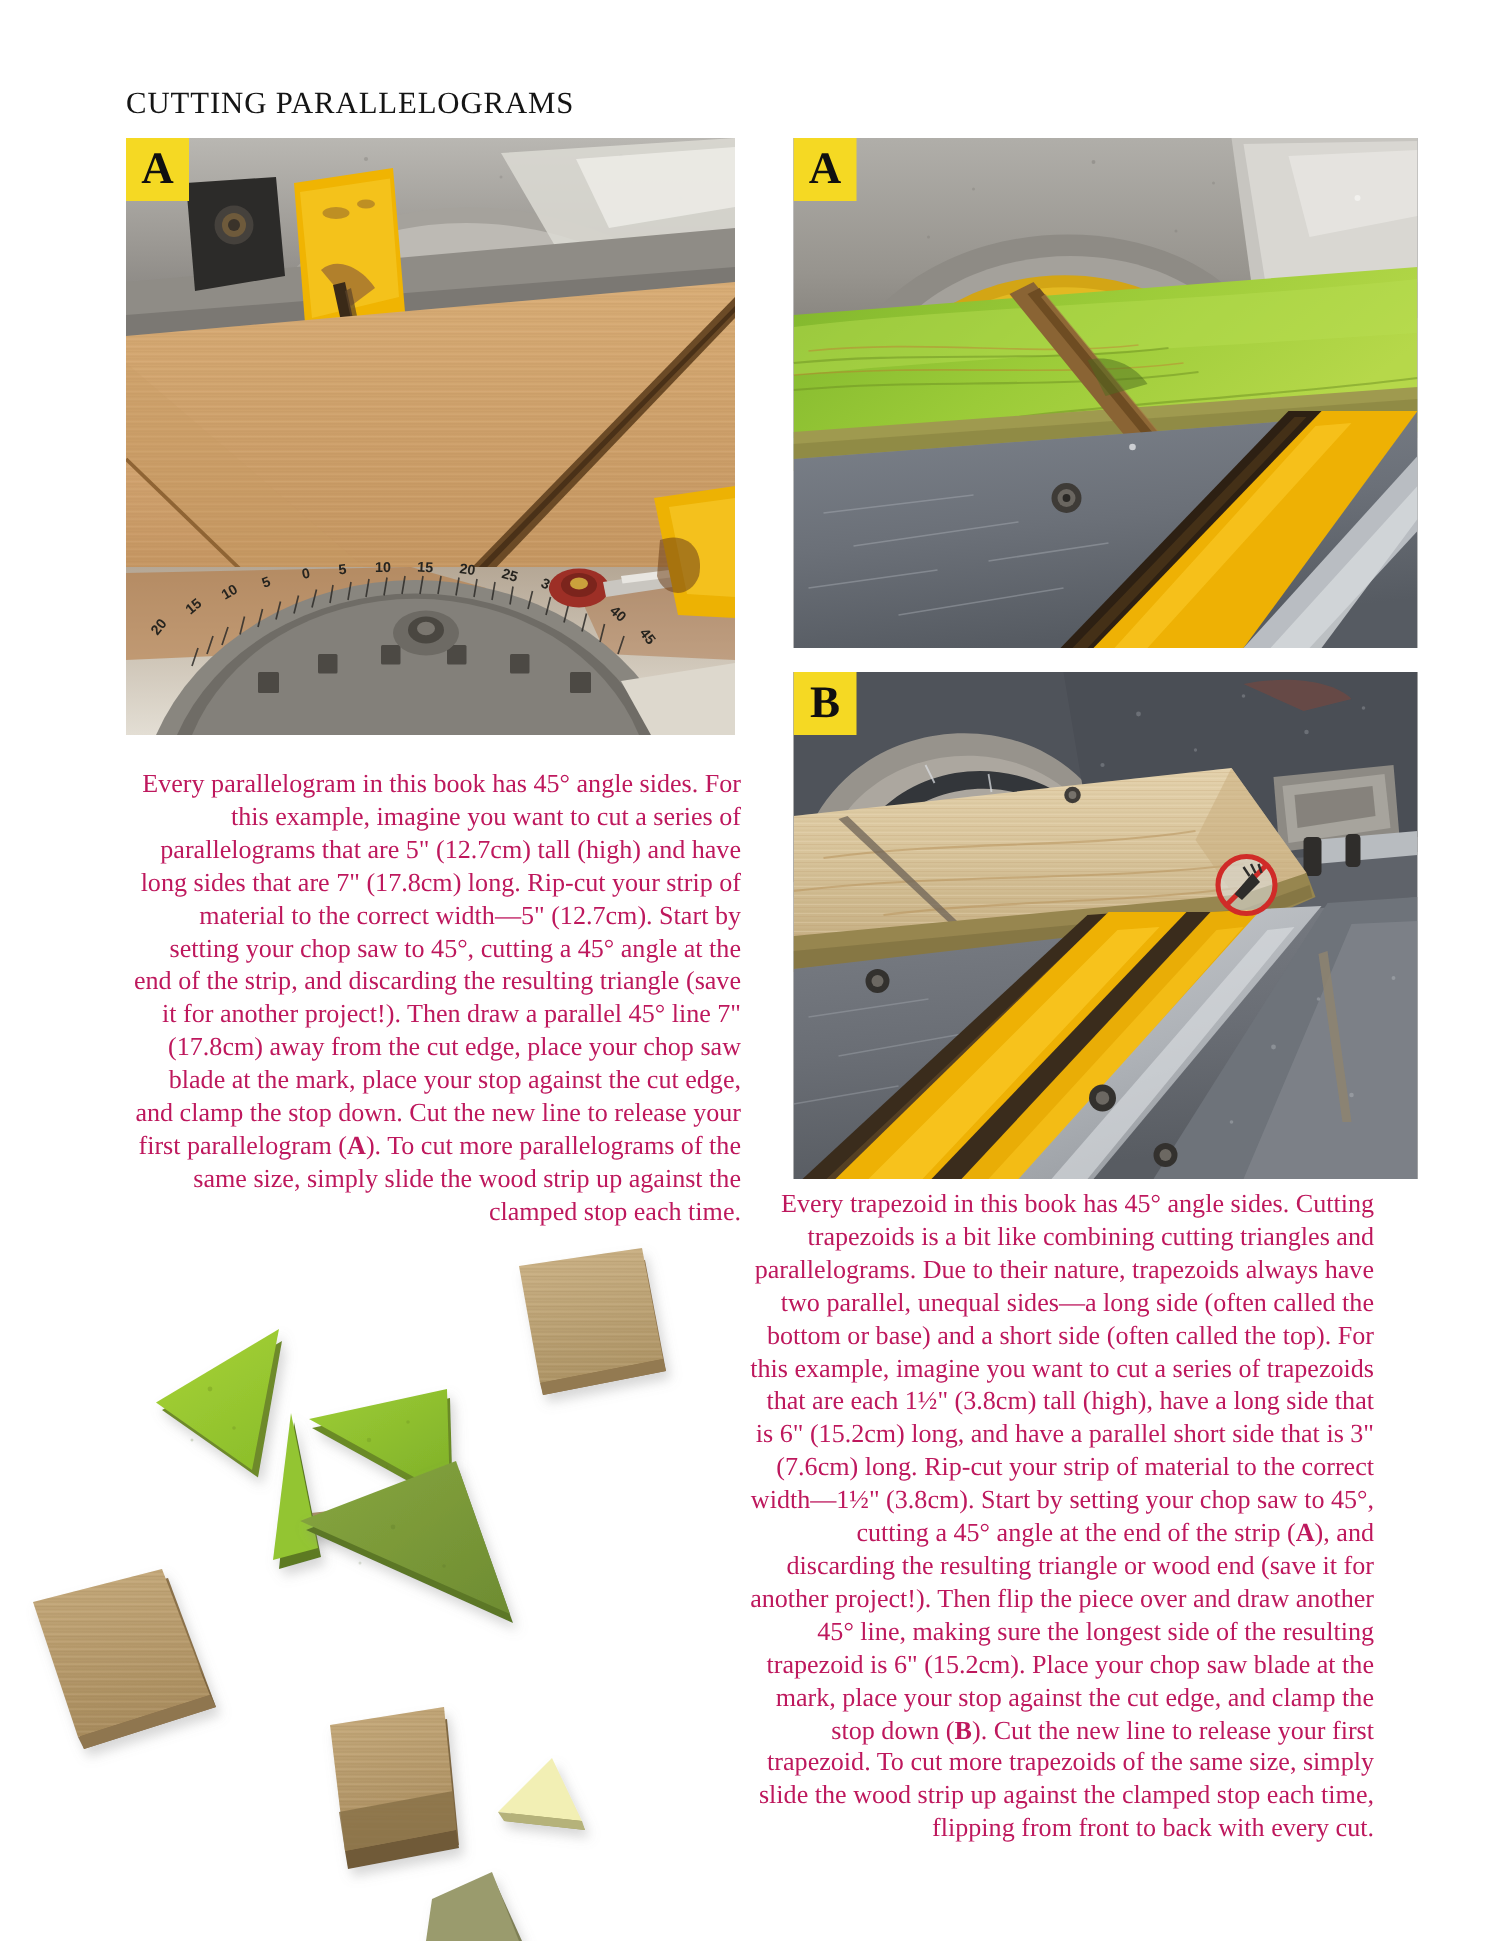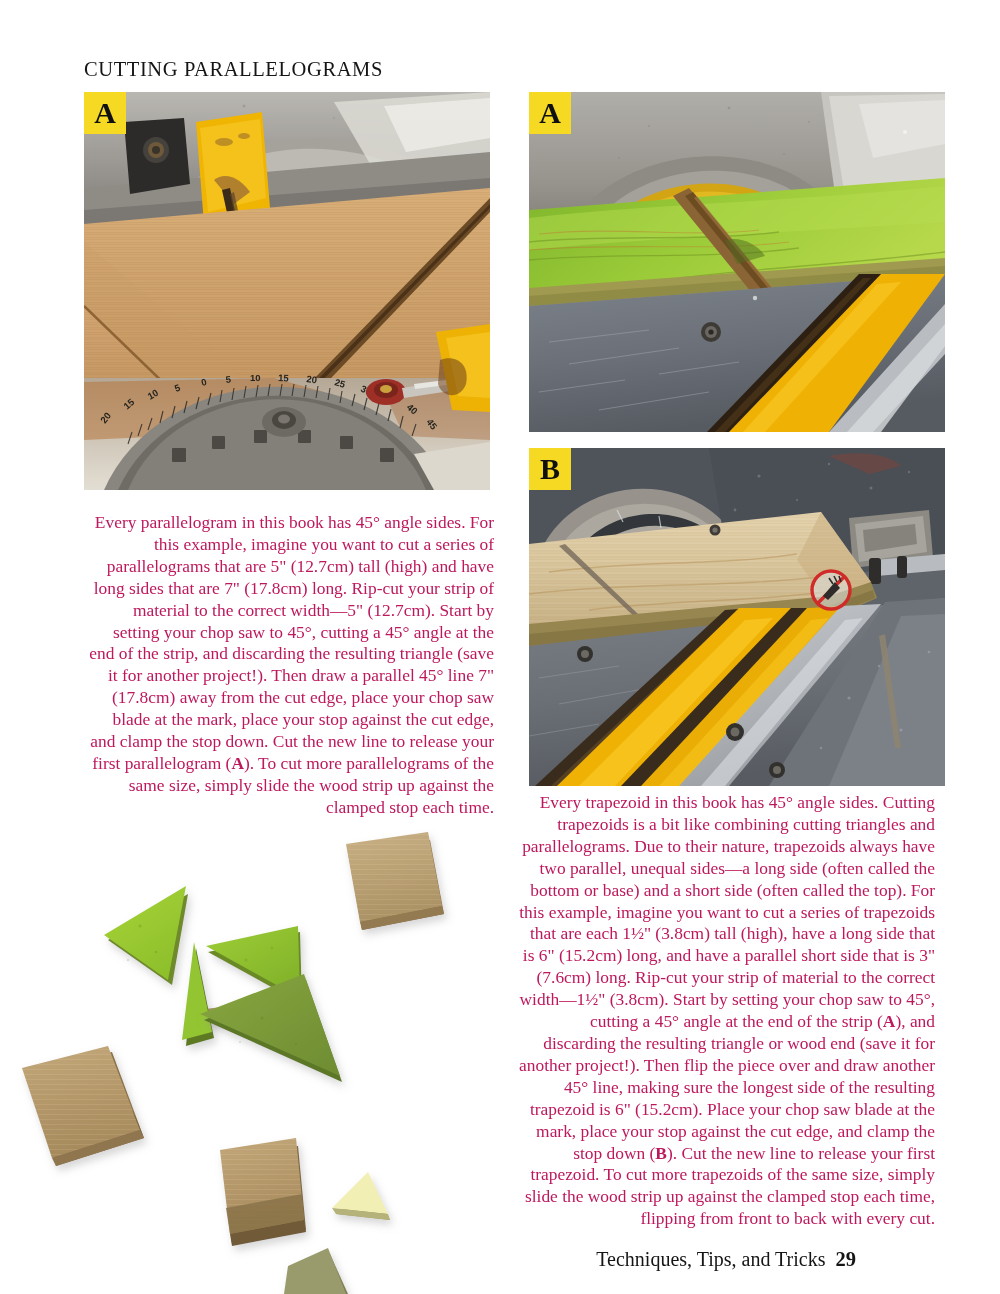--- a/index.html
+++ b/index.html
@@ -14,21 +14,20 @@
     overflow: hidden;
     font-family: "Liberation Serif", "DejaVu Serif", serif;
     color: #111111;
   }
 
   .page {
     position: absolute;
     inset: 0;
     width: 902px;
     height: 1294px;
-    padding-left: 10px;
   }
 
   
   .col-heading {
     position: absolute;
     font-family: "Liberation Serif", "DejaVu Serif", serif;
     font-size: 20.5px;
     letter-spacing: 0.6px;
     color: #151515;
     font-weight: 400;
@@ -70,21 +69,21 @@
   .body-copy {
     position: absolute;
     font-family: Liberation Serif, serif;
     font-size: 17.4px;
     line-height: 21.9px;
     color: #be185d;
     text-align: right;
     white-space: pre-line;
   }
   #copy-left  { left: 84px;  top: 512px; width: 410px; }
-  #copy-right { left: 517px; top: 792px; width: 418px; }
+  #copy-right { left: 498px; top: 792px; width: 418px; }
   .body-copy b { font-weight: bold; }
 
   
   #footer {
     position: absolute;
     right: 56px;
     top: 1248px;
     font-family: "Liberation Serif", "DejaVu Serif", serif;
     font-size: 20px;
     color: #151515;
@@ -647,17 +646,14 @@
         <path d="M332 388 L388 394 L390 400 L336 394 Z" fill="#b5b27a"></path>
       </g>
 
       <g filter="url(#softShadow)">
         <path d="M290 452 L330 434 L348 474 L286 474 Z" fill="#7e7f55"></path>
         <path d="M288 446 L328 428 L346 474 L284 474 Z" fill="#9a9b6d"></path>
       </g>
     </svg>
   </div>
 
-  <div id="footer">
-    <span>Techniques, Tips, and Tricks</span><span class="page-num">29</span>
-  </div>
 
 </div>
 
 </body></html>

